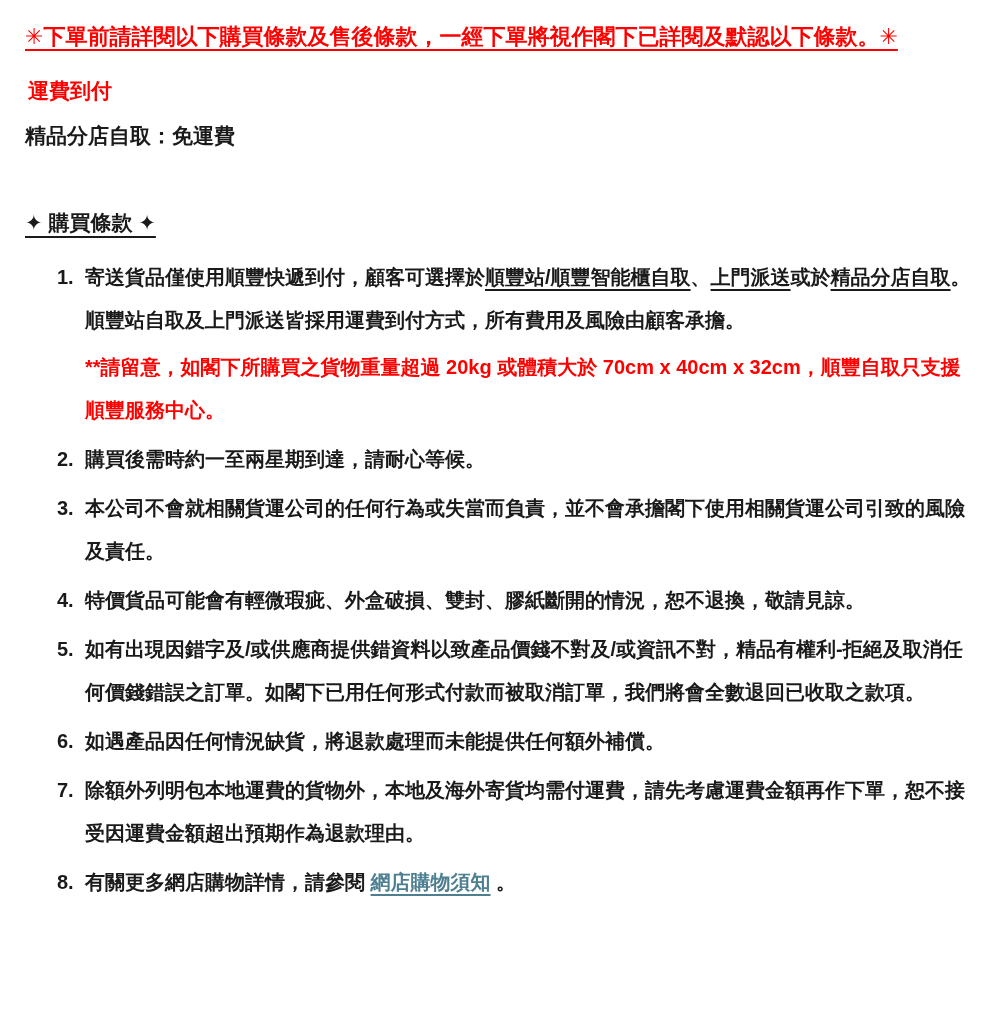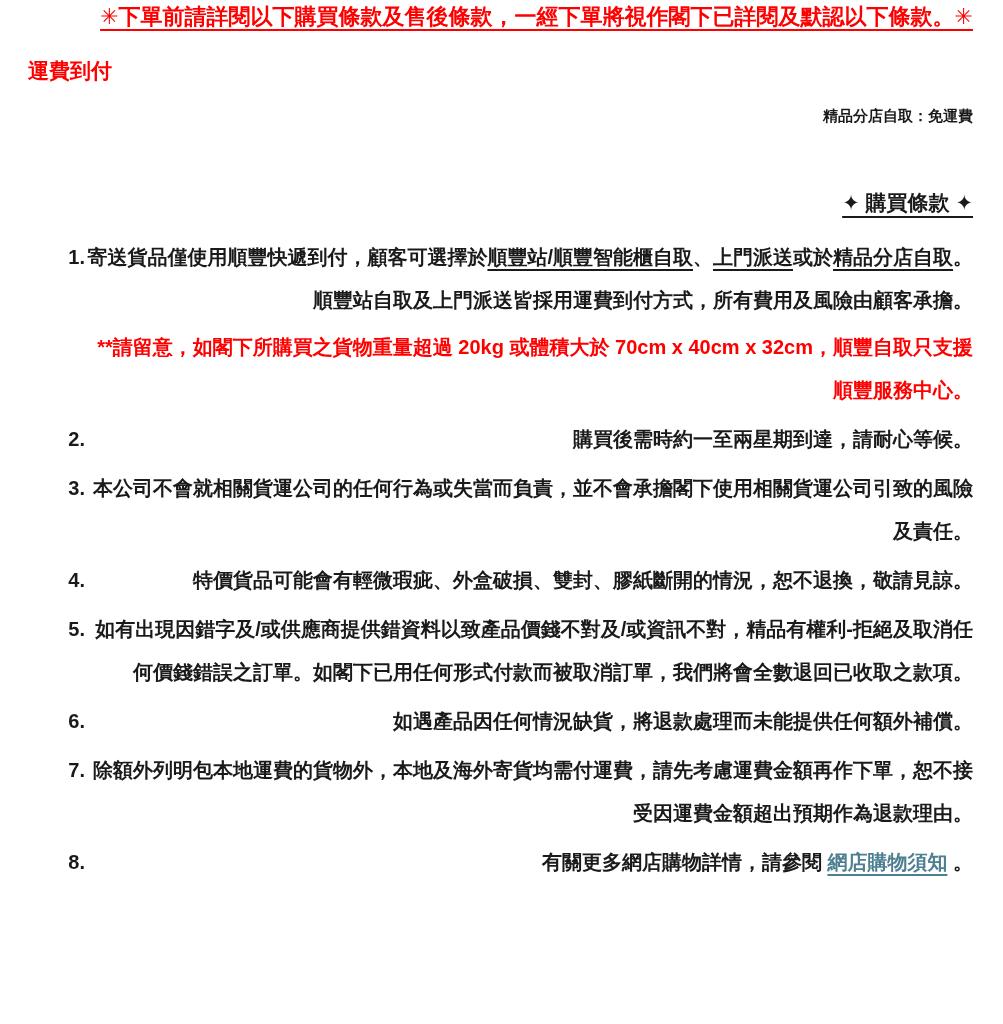--- a/index.html
+++ b/index.html
@@ -6,21 +6,21 @@
   html, body { margin: 0; padding: 0; }
   body {
     width: 1003px;
     height: 1024px;
     background: #ffffff;
     color: #1a1a1a;
     font-family: "Liberation Sans", "DejaVu Sans", sans-serif;
     font-weight: 700;
     overflow: hidden;
   }
-  .page { padding: 2px 30px 0 25px; text-align: right; }
+  .page { padding: 22px 30px 0 25px; }
 
   
   .notice {
     margin: 0;
     color: #fe0000;
     font-size: 22px;
     line-height: 30px;
     text-decoration: underline;
     text-decoration-thickness: 2px;
     text-underline-offset: 5px;
@@ -51,21 +51,21 @@
     align-items: center;
   }
   .cod-value {
     color: #fe0000;
     font-size: 21px;
     line-height: 34px;
     margin-left: 3px;
   }
   .ship-pickup {
     margin: 14px 0 0 0;
-    font-size: 15px;
+    font-size: 21px;
     line-height: 28px;
   }
 
   
   .term-list { margin-top: 20px; }
   .term-item {
     display: flex;
     margin-top: 6px;
     font-size: 20px;
     line-height: 43px;

